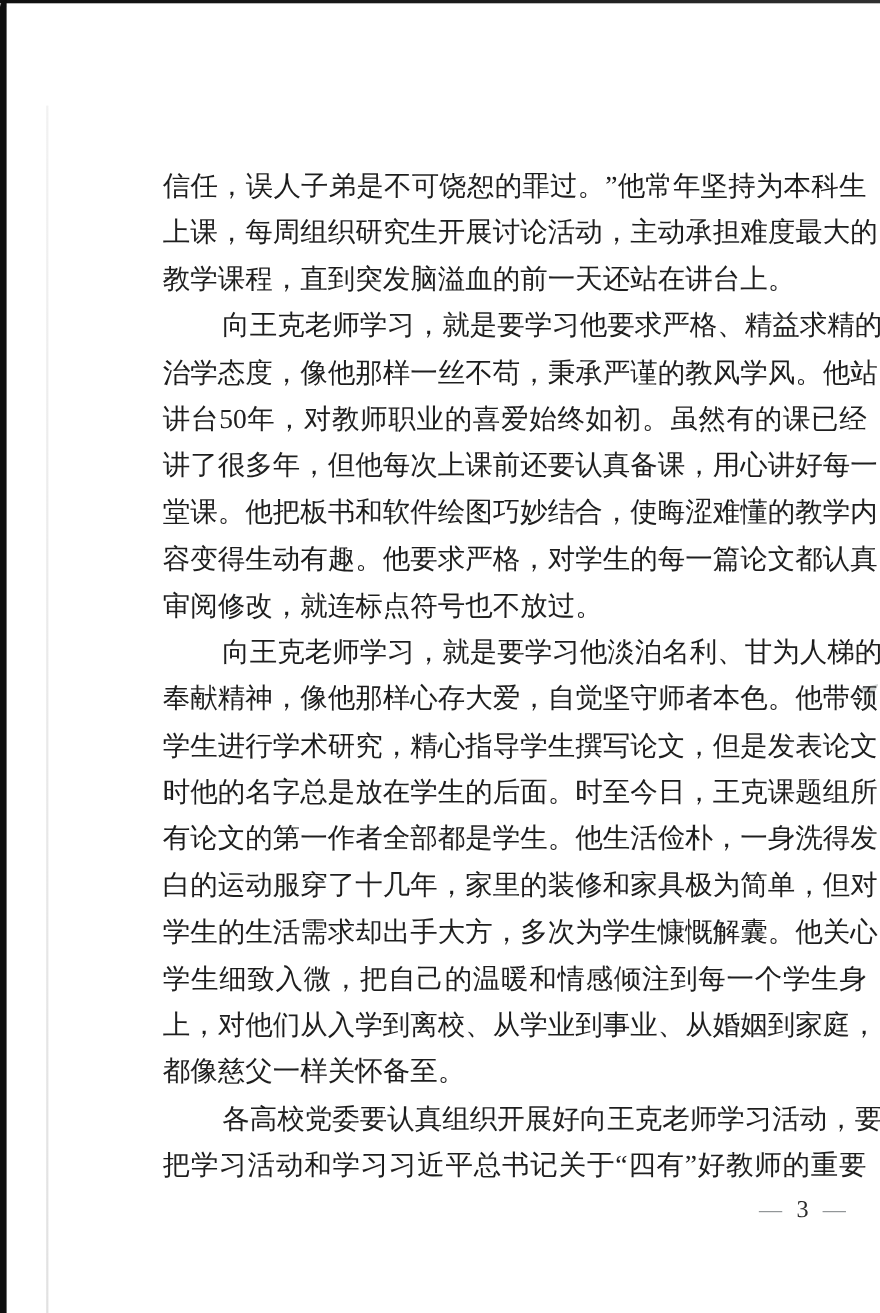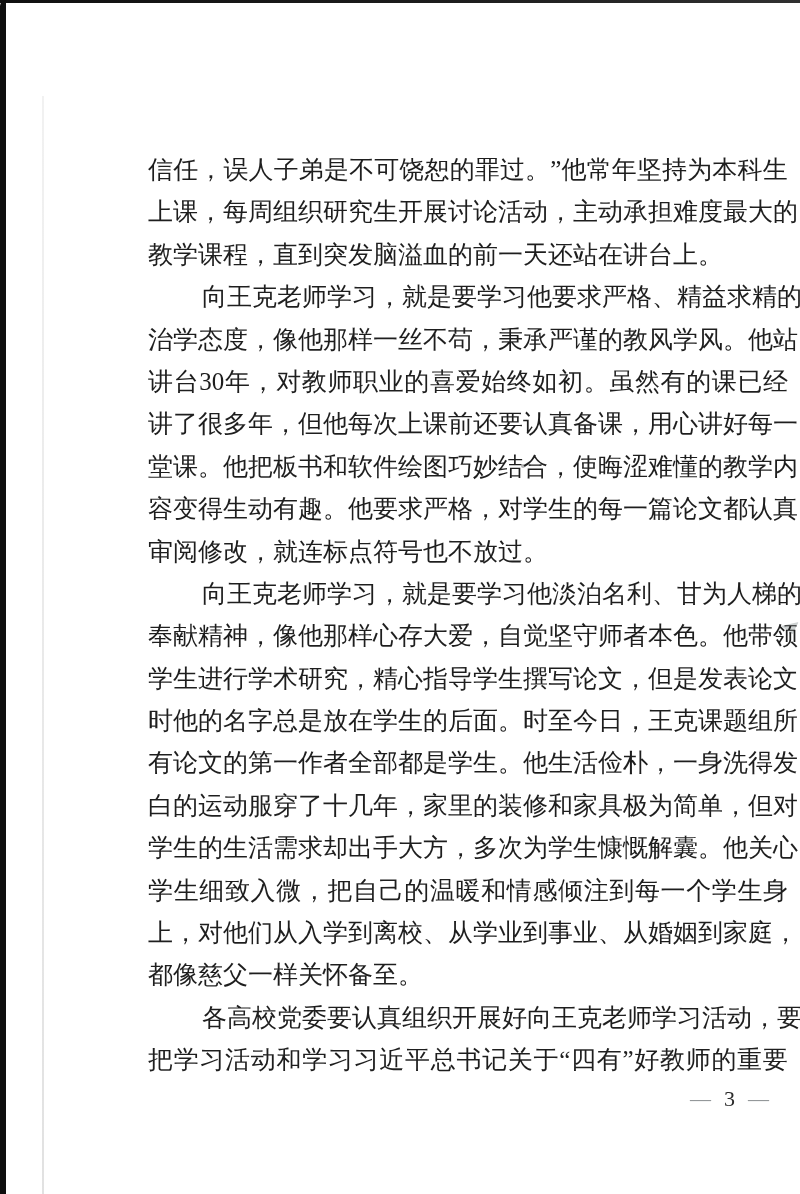--- a/index.html
+++ b/index.html
@@ -242,21 +242,21 @@
         <span>风</span>
         <span>学</span>
         <span>风</span>
         <span>。</span>
         <span>他</span>
         <span>站</span>
       </div>
       <div class="line">
         <span>讲</span>
         <span>台</span>
-        <span>30</span>
+        <span>50</span>
         <span>年</span>
         <span>，</span>
         <span>对</span>
         <span>教</span>
         <span>师</span>
         <span>职</span>
         <span>业</span>
         <span>的</span>
         <span>喜</span>
         <span>爱</span>

